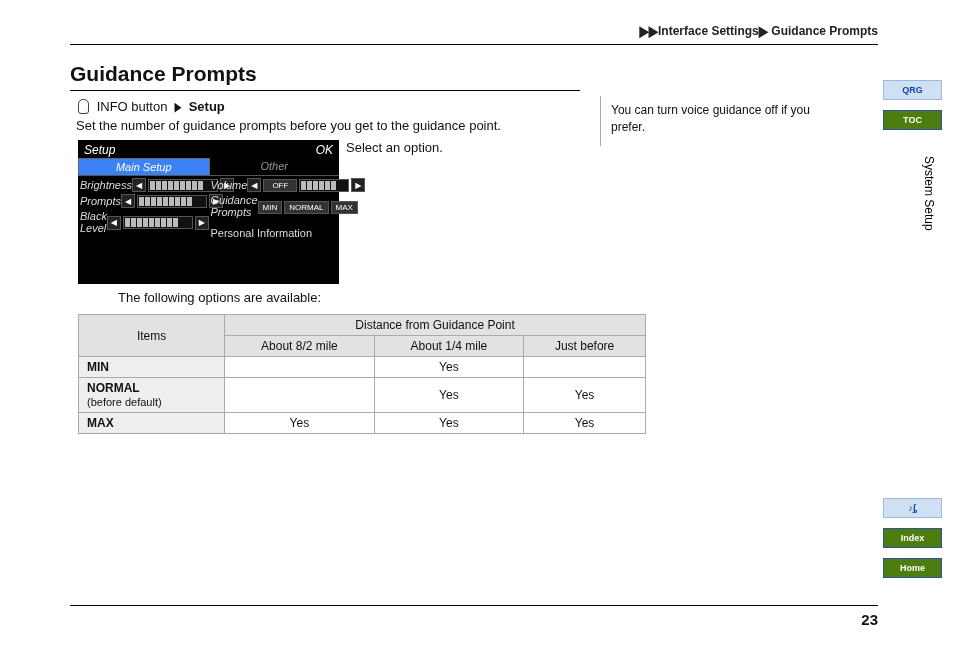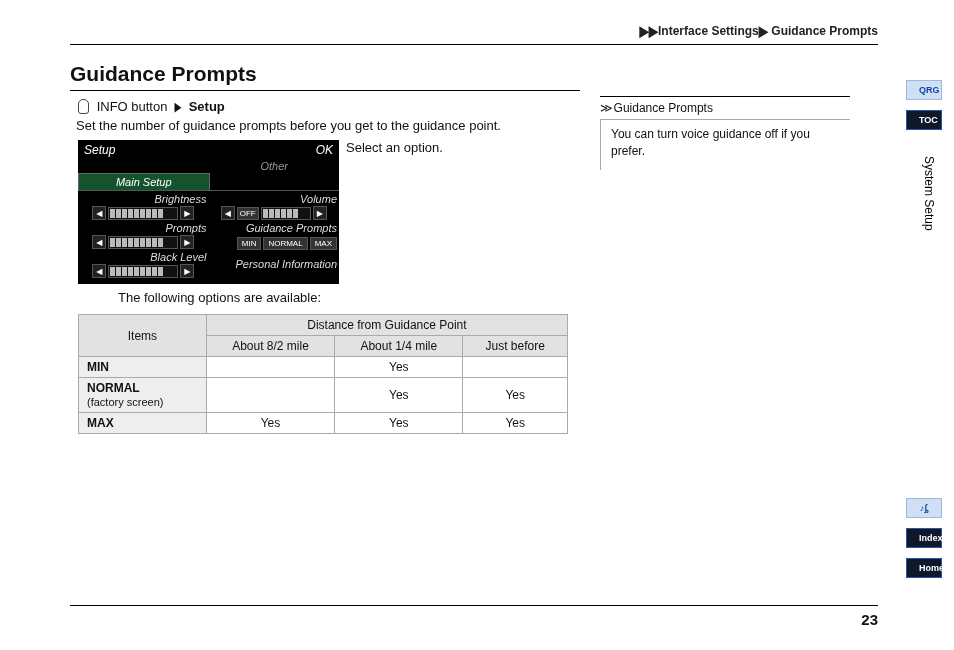--- a/index.html
+++ b/index.html
@@ -78,66 +78,65 @@
     border-bottom:1px solid #555;
   }
   .ss-tab {
     flex:1; text-align:center;
     padding:2px 0;
     font-style:italic;
     color:#999;
   }
   .ss-tab.active {
     color:#fff;
-    background:#14532d;
+    background:#3b82f6;
     border-top:1px solid #666;
     border-left:1px solid #666;
     border-right:1px solid #666;
-    margin-top:15px;
   }
   .ss-body {
     display:flex;
   }
   .ss-col { width:50%; padding:0 2px; }
-  .ss-row { display:flex; flex-direction:column; align-items:flex-end; margin-top:2px;}
+  .ss-row { display:flex; align-items:center; margin-top:2px;}
   .ss-label { font-size:11px; color:#ddd; font-style:italic; margin-bottom:1px;}
   .ss-slider {
     display:flex; align-items:center; gap:2px; width:100%;
     justify-content:center;
   }
   .ss-slider .ar {
     width:14px;height:14px;border:1px solid #555;background:#222;
     color:#fff;display:flex;align-items:center;justify-content:center;
     font-size:8px;
   }
   .ss-bars {
     width:70px;height:13px;background:#111;border:1px solid #555;
     display:flex;gap:1px;padding:1px;
   }
   .ss-bars span{width:5px;background:#bbb;}
   .ss-gp-btns {display:flex;gap:2px;justify-content:center;margin-top:2px;}
   .ss-gp-btns div{font-size:8px;border:1px solid #555;background:#333;padding:1px 4px;}
-  .ss-vol-off{font-size:8px;border:1px solid #555;padding:1px 2px;background:#333;}
-  .ss-pi{font-size:11px;font-style:italic;color:#ddd;text-align:right;margin-top:8px;}
+  .ss-vol-off{font-size:8px;border:1px solid #555;padding:1px 8px;background:#333;}
+  .ss-pi{font-size:11px;color:#ddd;text-align:left;margin-top:8px;}
   .select-opt {
     position:absolute;
     top:140px; left:346px;
     font-size:13px;
   }
   .avail {
     position:absolute;
     top:290px; left:70px;
     font-size:13px;
     margin-left:48px;
   }
   .tbl {
     position:absolute;
     top:314px; left:78px;
     border-collapse:collapse;
-    width:490px;
+    width:568px;
     font-size:12px;
   }
   .tbl th, .tbl td {
     border:1px solid #aaa;
     padding:3px 8px;
   }
   .tbl th {
     background:#e2e2e2;
     font-weight:normal;
     text-align:center;
@@ -172,31 +171,31 @@
   .pref { color:#111; font-weight:normal;}
   .side-tabs {
     position:absolute;
     right:12px; top:80px;
     display:flex;
     flex-direction:column;
     align-items:center;
     gap:10px;
   }
   .tabbtn {
-    width:36px;
+    width:59px;
     padding:4px 12px;
     text-align:center;
     font-size:9px;
     font-weight:bold;
     background:#cfe0f5;
     color:#1348a0;
     border:1px solid #9fb8e0;
     cursor:pointer;
   }
-  .tabbtn.dark { background:#0f172a; color:#fff; border-color:#2a54a5;text-align:right; }
+  .tabbtn.dark { background:#4d7c0f; color:#fff; border-color:#2a54a5; }
   .vertical-label {
     position:absolute;
     right:18px; top:156px;
     writing-mode: vertical-rl;
     font-size:12px;
     color:#000;
   }
   .side-tabs.bottom {
     top:auto; bottom:72px; right:12px;
   }
@@ -344,39 +343,36 @@
   </tr>
   <tr>
     <td class="rowname"><span>MIN</span></td>
     <td></td>
     <td>Yes</td>
     <td></td>
   </tr>
   <tr>
     <td class="rowname">
       <span>NORMAL</span><br>
-      <span class="subnote">(factory screen)</span>
+      <span class="subnote">(before default)</span>
     </td>
     <td></td>
     <td>Yes</td>
     <td>Yes</td>
   </tr>
   <tr>
     <td class="rowname"><span>MAX</span></td>
     <td>Yes</td>
     <td>Yes</td>
     <td>Yes</td>
   </tr>
 </tbody>
   </table>
 
 <div class="sidebox">
-  <div class="side-title">
-    <span class="chev">≫</span><span>Guidance Prompts</span>
-  </div>
   <div class="side-content">
     <p>You can turn voice guidance off if you prefer.</p>
   </div>
 </div>
 
 <div class="side-tabs">
   <div class="tabbtn">QRG</div>
   <div class="tabbtn dark">TOC</div>
 </div>
 <div class="vertical-label">System Setup</div>

